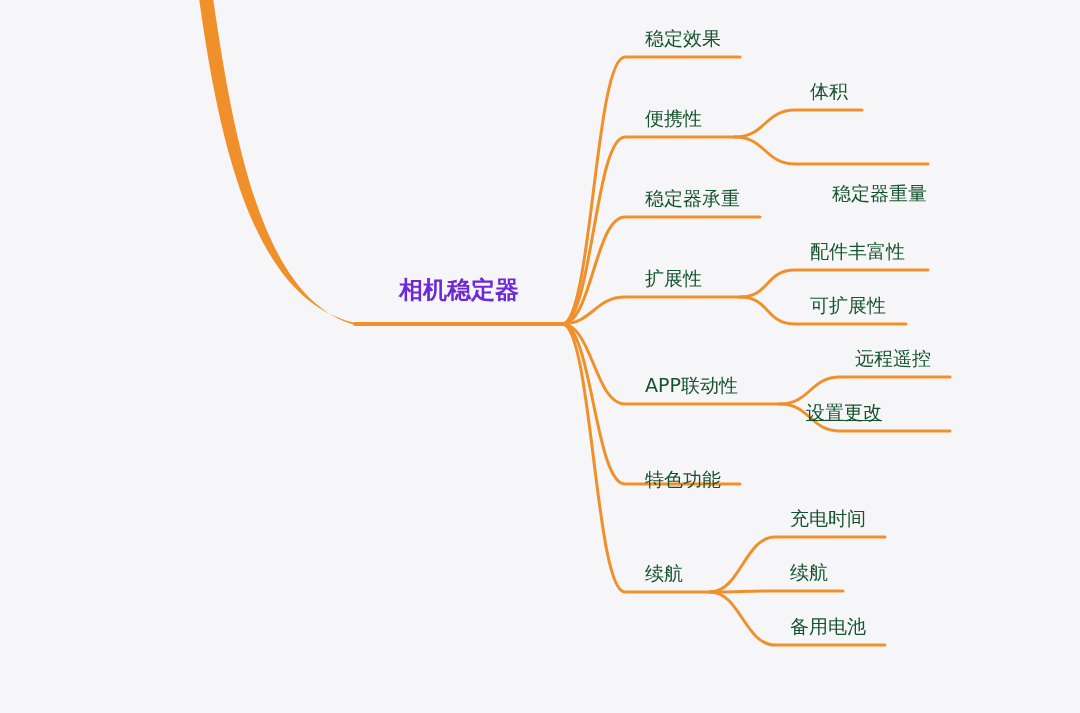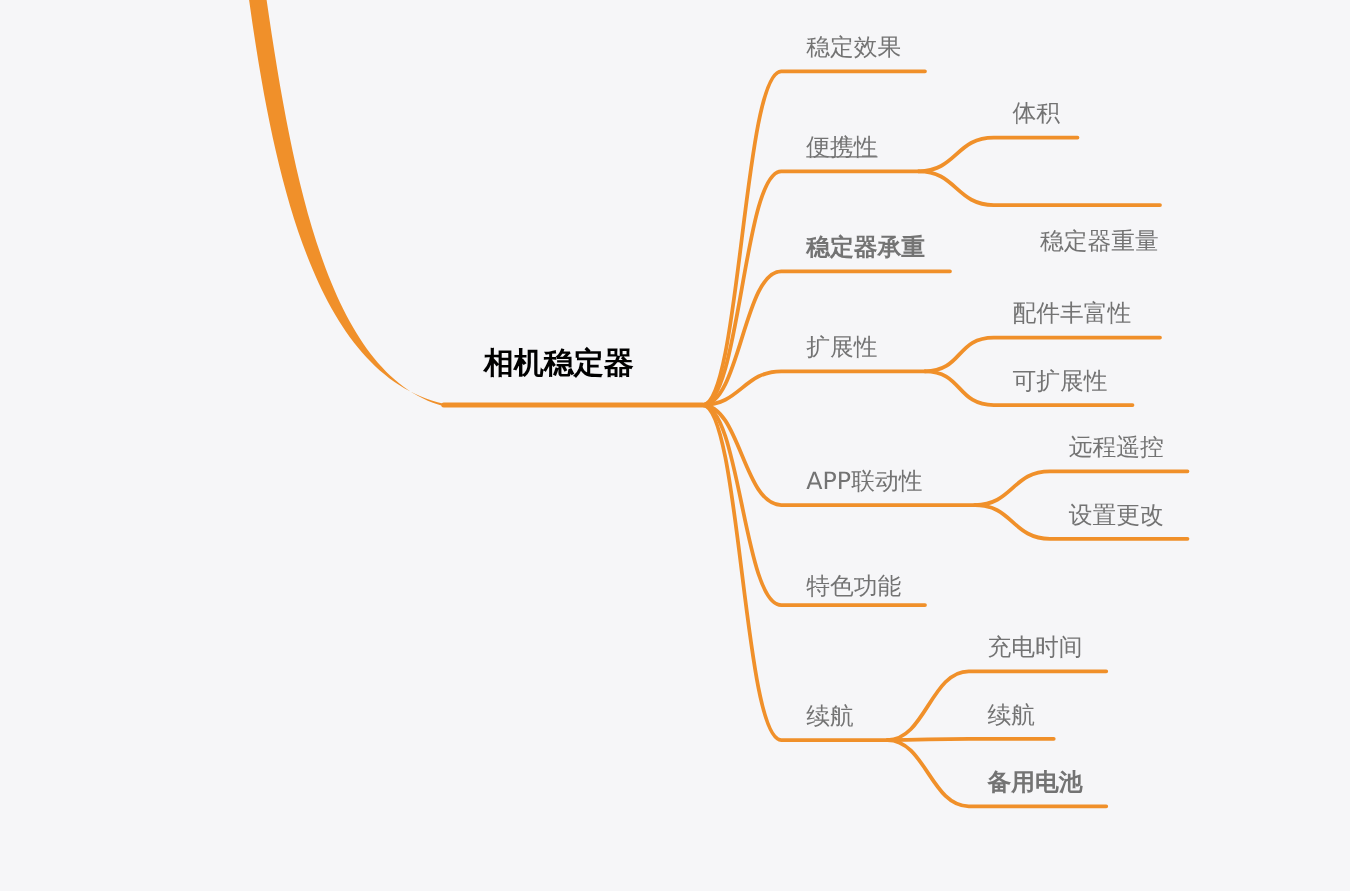--- a/index.html
+++ b/index.html
@@ -5,32 +5,33 @@
   html, body { margin:0; padding:0; }
   body {
     width:1080px; height:713px; overflow:hidden;
     background:#f6f6f8;
     font-family:"DejaVu Sans","Liberation Sans",sans-serif;
     position:relative;
   }
   #canvas { position:absolute; left:0; top:0; width:1080px; height:713px; }
   .node-label {
     position:absolute;
-    color:#737373;
+    color:#14532d;
     font-size:19px;
     line-height:22px;
     white-space:nowrap;
   }
   .root-label {
     position:absolute;
-    color:#000000;
+    color:#6d28d9;
     font-size:24px;
     font-weight:bold;
     line-height:28px;
     white-space:nowrap;
+    margin-left:12px;
   }
 </style>
 </head>
 <body>
 
 <svg id="canvas" xmlns="http://www.w3.org/2000/svg" width="1080" height="713">
     <path d="M 199 -2 L 213 -2
      C 235 150, 265 300, 355 325
      L 355 323
      C 255 300, 220 150, 199 -2 Z" fill="#f0902a"></path>
@@ -49,28 +50,28 @@
     <path d="M 562 324 C 592 324, 595 484, 625 484 L 740 484" fill="none" stroke="#f0902a" stroke-width="3" stroke-linecap="round"></path>
     <path d="M 562 324 C 592 324, 595 592, 625 592 L 710 592" fill="none" stroke="#f0902a" stroke-width="3" stroke-linecap="round"></path>
     <path d="M 710 592 C 740 592, 745 537, 775 537 L 885 537" fill="none" stroke="#f0902a" stroke-width="3" stroke-linecap="round"></path>
     <path d="M 710 592 C 740 592, 745 591, 775 591 L 843 591" fill="none" stroke="#f0902a" stroke-width="3" stroke-linecap="round"></path>
     <path d="M 710 592 C 740 592, 745 645, 775 645 L 885 645" fill="none" stroke="#f0902a" stroke-width="3" stroke-linecap="round"></path>
   </svg>
 
 <div id="labels">
   <div class="root-label" id="root-label" style="left: 387px; top: 276px;">相机稳定器</div>
 <div class="node-label" style="left: 645px; top: 27px;">稳定效果</div>
-    <div class="node-label" style="left: 645px; top: 107px; text-decoration: underline;">便携性</div>
+    <div class="node-label" style="left: 645px; top: 107px;">便携性</div>
     <div class="node-label" style="left: 810px; top: 80px;">体积</div>
     <div class="node-label" style="left: 832px; top: 134px; margin-top: 48px;">稳定器重量</div>
-    <div class="node-label" style="left: 645px; top: 187px; font-weight: bold;">稳定器承重</div>
+    <div class="node-label" style="left: 645px; top: 187px;">稳定器承重</div>
     <div class="node-label" style="left: 645px; top: 267px;">扩展性</div>
     <div class="node-label" style="left: 810px; top: 240px; text-align: center;">配件丰富性</div>
     <div class="node-label" style="left: 810px; top: 294px; text-align: right;">可扩展性</div>
     <div class="node-label" style="left: 645px; top: 374px;">APP联动性</div>
     <div class="node-label" style="left: 855px; top: 347px; text-align: center;">远程遥控</div>
-    <div class="node-label" style="left: 855px; top: 401px;">设置更改</div>
-    <div class="node-label" style="left: 645px; top: 458px;">特色功能</div>
+    <div class="node-label" style="left: 806px; top: 401px; text-decoration: underline;">设置更改</div>
+    <div class="node-label" style="left: 645px; top: 468px;">特色功能</div>
     <div class="node-label" style="left: 645px; top: 562px;">续航</div>
     <div class="node-label" style="left: 790px; top: 507px;">充电时间</div>
     <div class="node-label" style="left: 790px; top: 561px;">续航</div>
-    <div class="node-label" style="left: 790px; top: 615px; font-weight: bold;">备用电池</div>
+    <div class="node-label" style="left: 790px; top: 615px;">备用电池</div>
   </div>
 
 </body></html>

